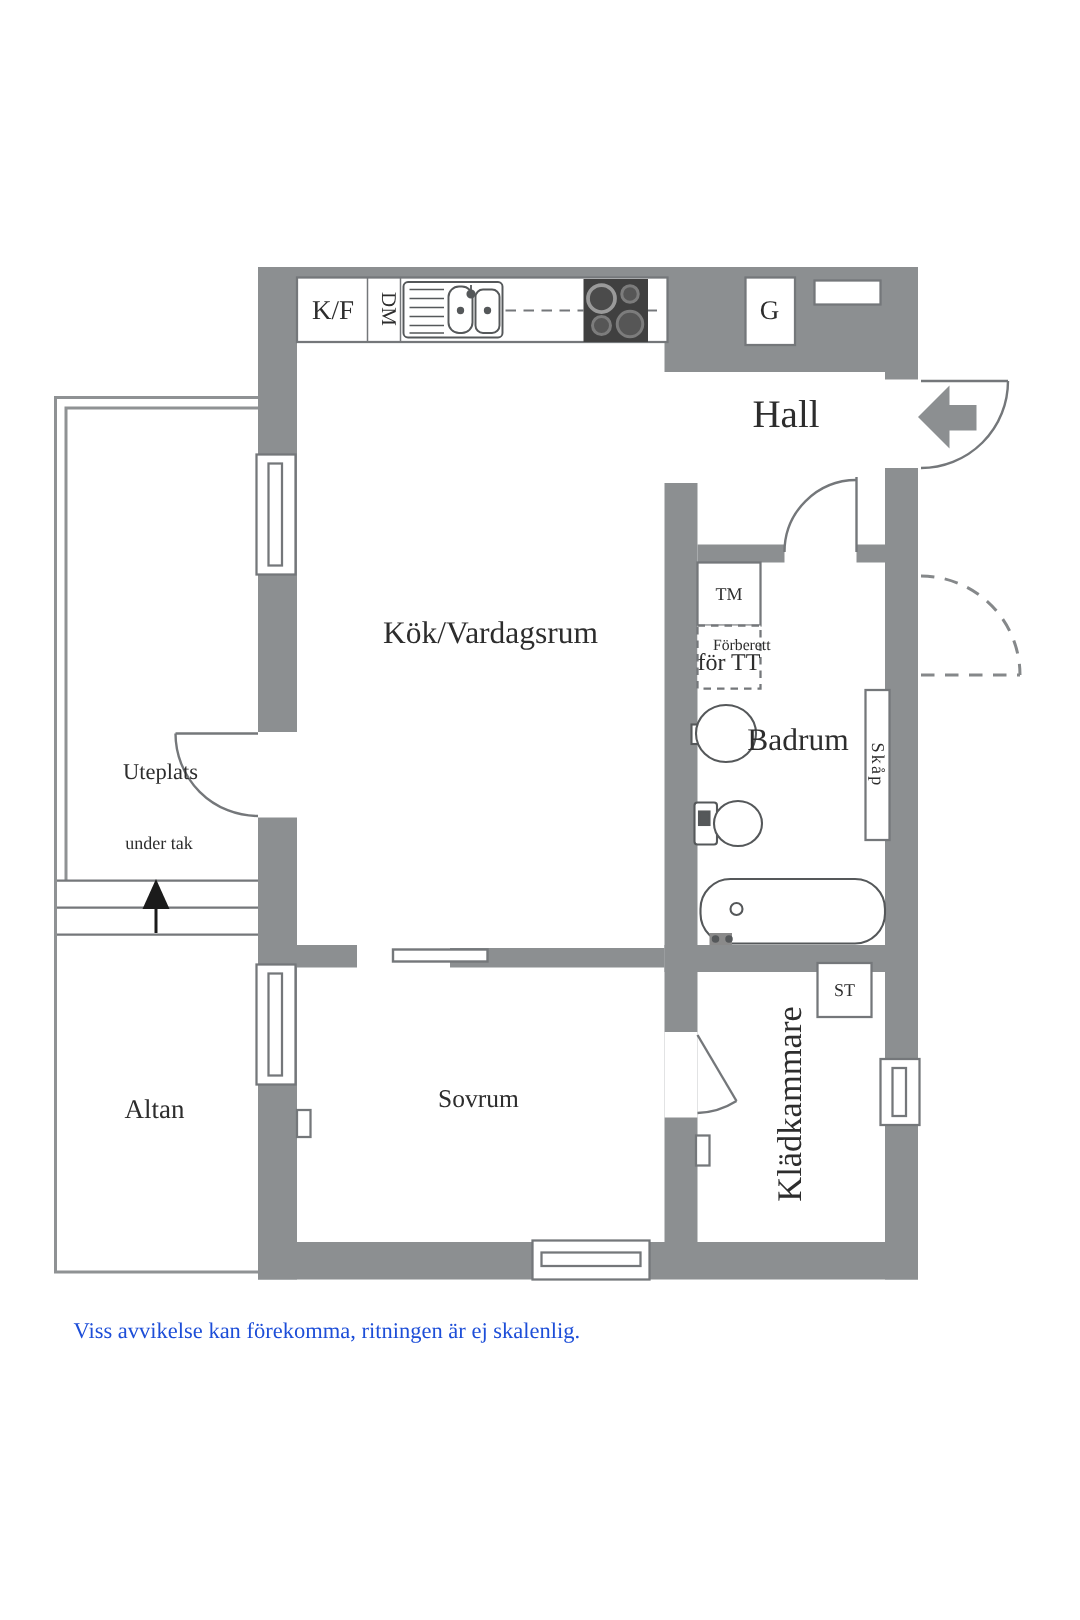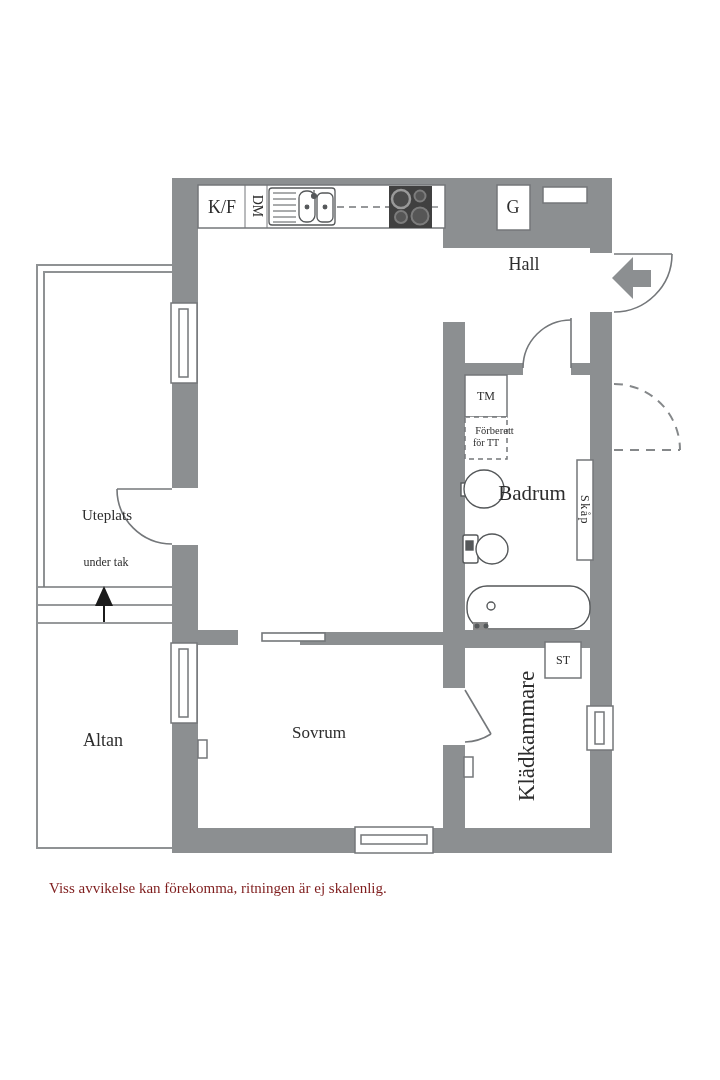--- a/index.html
+++ b/index.html
@@ -10,21 +10,21 @@
   }
   .plan svg{position:absolute;left:0;top:0;}
   .lbl{
     position:absolute;color:#2d2d2d;white-space:nowrap;
     transform:translate(-50%,-50%);line-height:1.05;
     text-align:center;
   }
   .rot90{transform:translate(-50%,-50%) rotate(90deg);}
   .rot-90{transform:translate(-50%,-50%) rotate(-90deg);}
   .note{
-    position:absolute;left:49px;top:880px;font-size:15px;color:#7f1d1d;
+    position:absolute;left:49px;top:880px;font-size:15px;color:#1d4ed8;
     white-space:nowrap;
   }
 </style>
 </head>
 <body>
 
 <div class="plan">
 
   <svg width="720" height="1080" viewBox="0 0 720 1080">
 
@@ -166,24 +166,25 @@
     </g>
 
     <g>
       <polygon points="612,278 633,257 633,270 651,270 651,287 633,287 633,299" fill="#8c8f91"></polygon>
     </g>
   </svg>
 
   <div class="lbl" style="left:222px;top:207px;font-size:18px;">K/F</div>
   <div class="lbl rot90" style="left:257px;top:206px;font-size:14px;">DM</div>
   <div class="lbl" style="left:513px;top:207px;font-size:18px;">G</div>
-  <div class="lbl" style="left:524px;top:264px;font-size:18px;">Hall</div>
+  <div class="lbl" style="left:524px;top:276px;font-size:26px;">Hall</div>
+  <div class="lbl" style="left:327px;top:422px;font-size:21px;">Kök/Vardagsrum</div>
   <div class="lbl" style="left:486px;top:396px;font-size:12px;">TM</div>
   <div class="lbl" style="left:486px;top:431px;font-size:10.5px;padding-left:17px;">Förberett</div>
-  <div class="lbl" style="left:486px;top:443px;font-size:10px;">för TT</div>
+  <div class="lbl" style="left:486px;top:443px;font-size:16px;">för TT</div>
   <div class="lbl" style="left:532px;top:493px;font-size:21px;">Badrum</div>
   <div class="lbl rot90" style="left:585px;top:510px;font-size:12px;letter-spacing:1.5px;">Skåp</div>
   <div class="lbl" style="left:563px;top:660px;font-size:12px;">ST</div>
   <div class="lbl rot-90" style="left:527px;top:736px;font-size:23px;">Klädkammare</div>
   <div class="lbl" style="left:319px;top:733px;font-size:17px;">Sovrum</div>
   <div class="lbl" style="left:107px;top:516px;font-size:15px;">Uteplats</div>
   <div class="lbl" style="left:106px;top:562px;font-size:12px;">under tak</div>
   <div class="lbl" style="left:103px;top:740px;font-size:18px;">Altan</div>
 
   <div class="note">Viss avvikelse kan förekomma, ritningen är ej skalenlig.</div>

